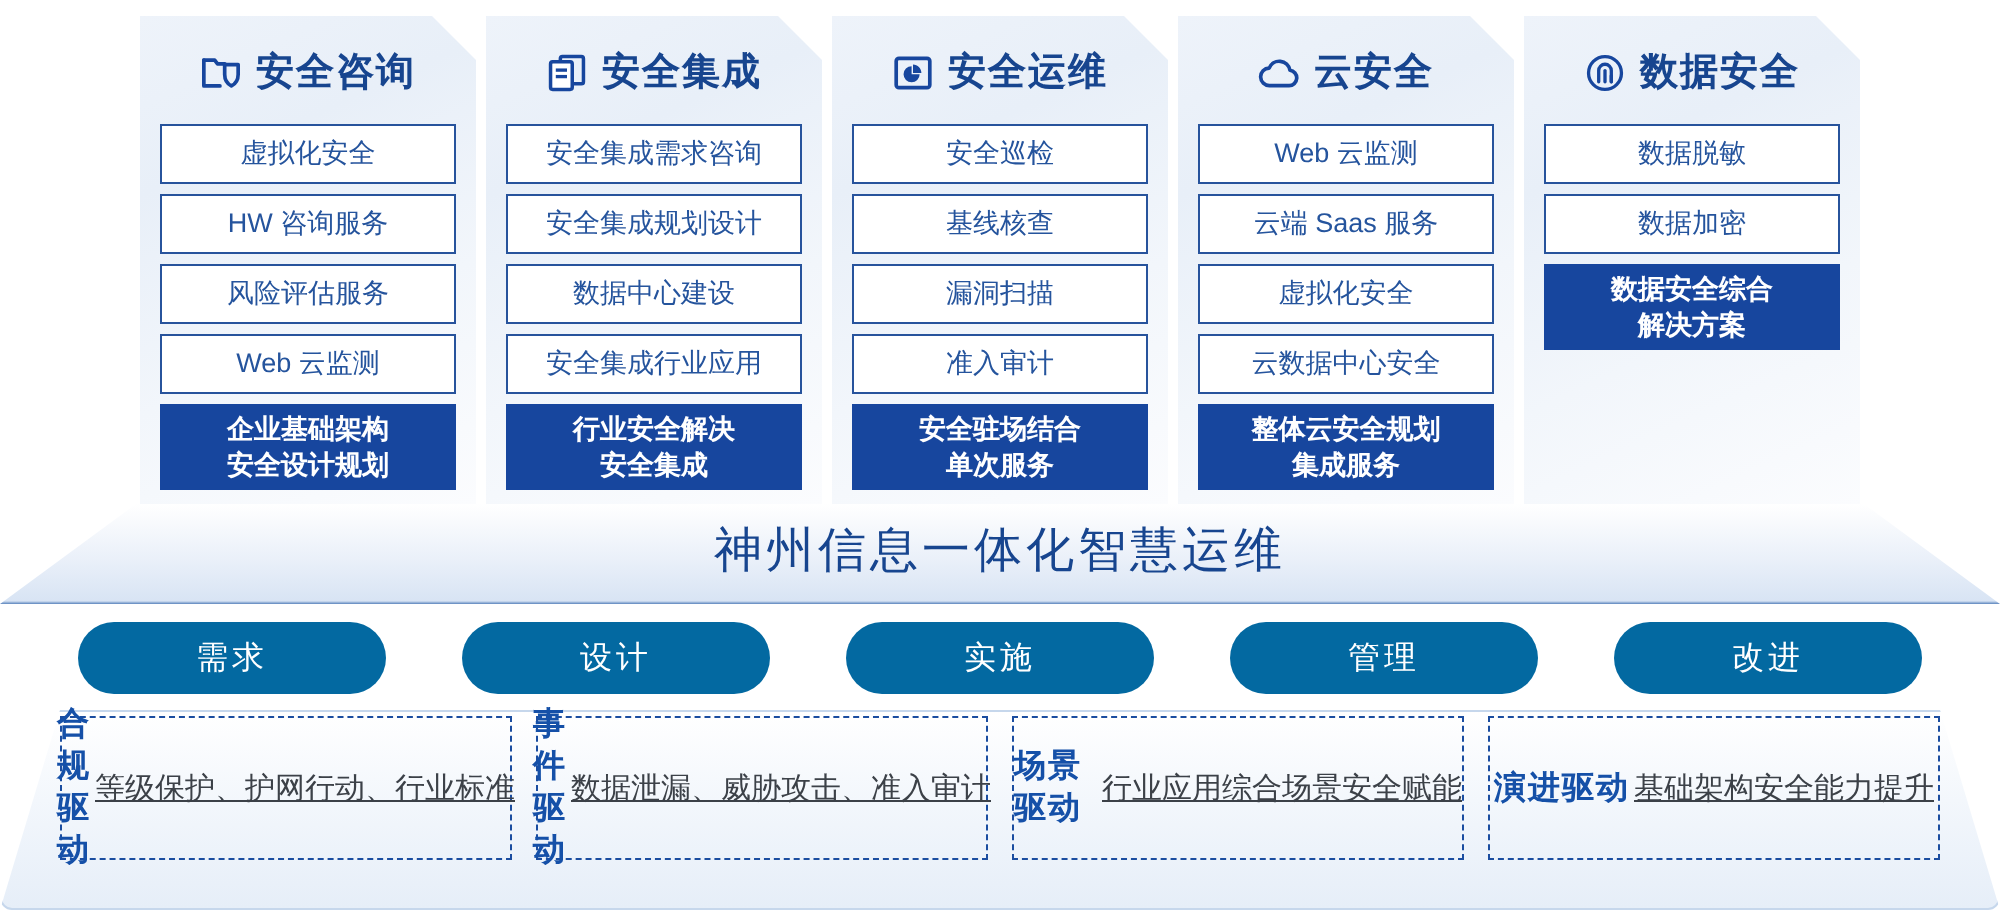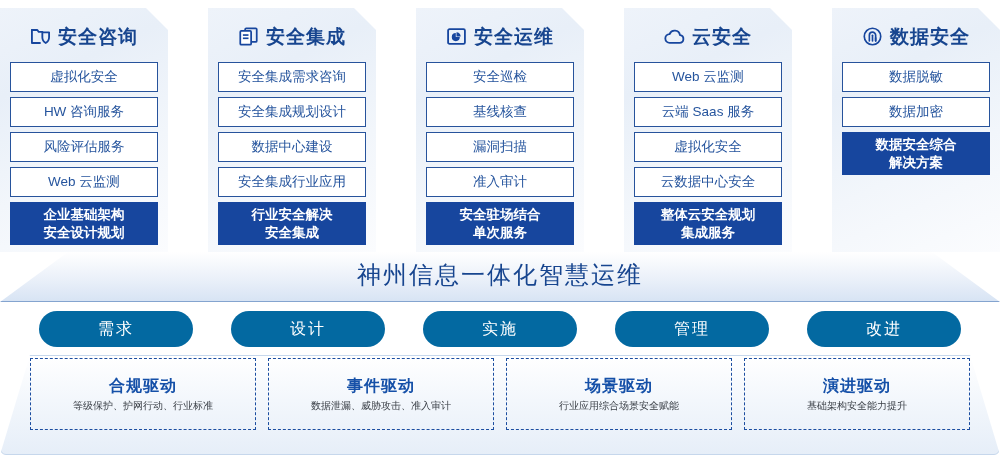--- a/index.html
+++ b/index.html
@@ -9,22 +9,22 @@
     font-family:"Liberation Sans","DejaVu Sans",sans-serif;
     overflow:hidden;
     position:relative;
   }
 
   
   #columns{
     position:absolute;
     left:0;top:0;width:1000px;height:252px;
     display:flex;
-    justify-content:space-between;
-    gap:19px;
+    justify-content:center;
+    gap:5px;
     padding-top:8px;
     box-sizing:border-box;
   }
 
   .col{
     width:168px;
     position:relative;
     padding:8px 10px 12px 10px;
     box-sizing:border-box;
     background:linear-gradient(155deg,#eef3fa 0%,#e8eff8 28%,#f2f6fb 62%,#fbfcfe 100%);
@@ -138,31 +138,31 @@
   }
   #drivers{
     position:absolute;
     left:0;top:3px;width:1000px;height:88px;
     display:flex;justify-content:center;gap:12px;
     box-sizing:border-box;
   }
   .driver{
     width:226px;height:72px;
     border:1.6px dashed #1b4da0;
-    display:flex;flex-direction:column;
+    display:flex;flex-direction:row;
     align-items:center;justify-content:center;
     box-sizing:border-box;
     gap:2px;
     background:transparent;
   }
   .driver-title{
     font-size:16px;font-weight:bold;color:#1550a8;letter-spacing:1px;
   }
   .driver-sub{
-    font-size:10px;color:#3c4148;white-space:nowrap;
+    font-size:15px;color:#3c4148;white-space:nowrap;text-decoration:underline;
   }
 </style>
 </head>
 <body>
 
 <div id="columns">
 
   <div class="col">
     <div class="col-head">
       <svg class="ic" viewBox="0 0 24 24">

